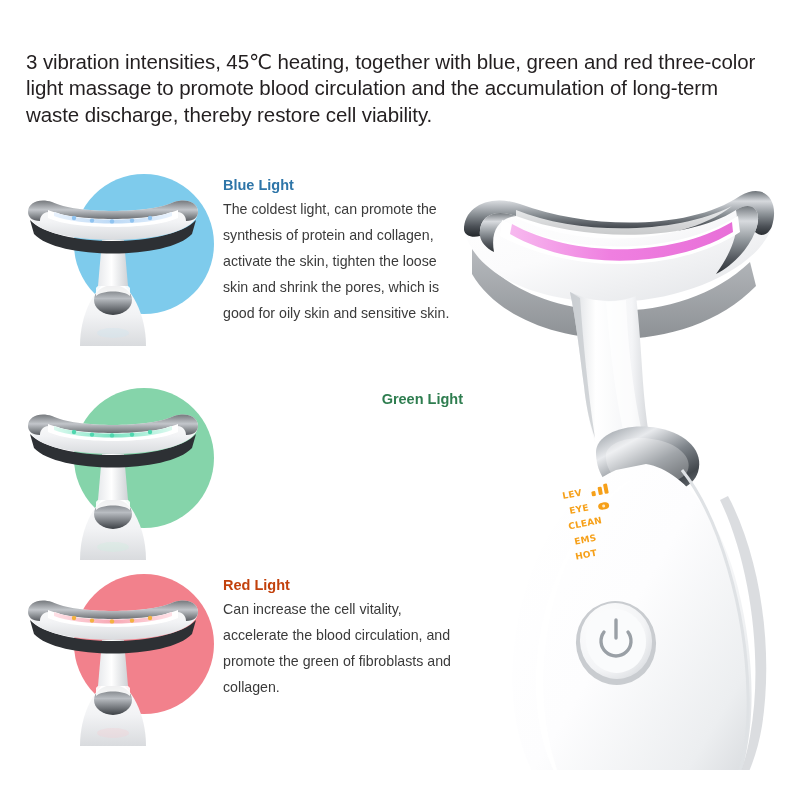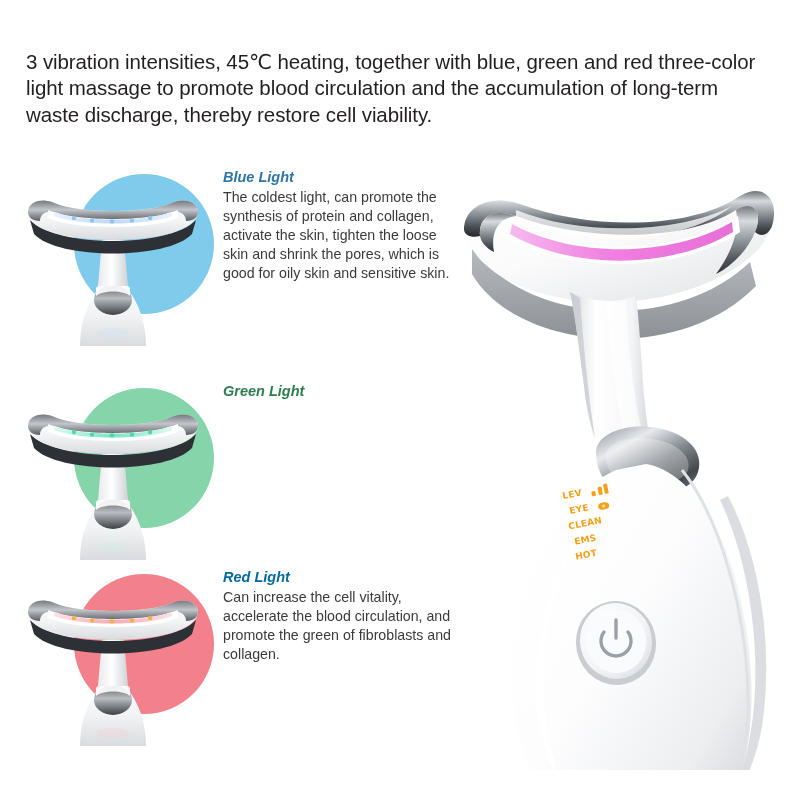--- a/index.html
+++ b/index.html
@@ -30,27 +30,27 @@
   }
   .c-blue{background:#7ecbec;}
   .c-green{background:#85d4aa;}
   .c-red{background:#f2818c;}
 
   
   .mini{position:absolute;left:0;top:0;width:190px;height:182px;}
 
   .txt{position:absolute;left:205px;top:0;width:240px;}
   .f-title{
-    font-size:14.5px;font-weight:bold;line-height:19px;margin:0 0 1px 0;font-style:italic;
+    font-size:14.5px;font-weight:bold;line-height:19px;margin:8px 0 1px 0;
   }
   .t-blue{color:#2e75a8;}
-  .t-green{color:#2e7d4f;}
-  .t-red{color:#0369a1;}
+  .t-green{color:#2e7d4f;text-align:right;}
+  .t-red{color:#c2410c;}
   .f-body{
-    font-size:14.2px;line-height:19px;color:#3b3b3b;margin:0;
+    font-size:14.2px;line-height:26px;color:#3b3b3b;margin:0;
   }
 
   
   .hero{position:absolute;left:420px;top:170px;width:380px;height:600px;}
   .hero svg{position:absolute;left:0;top:0;}
 
   
   .panel{
     position:absolute;left:148px;top:310px;width:110px;height:78px;
     transform:rotate(-11deg);

